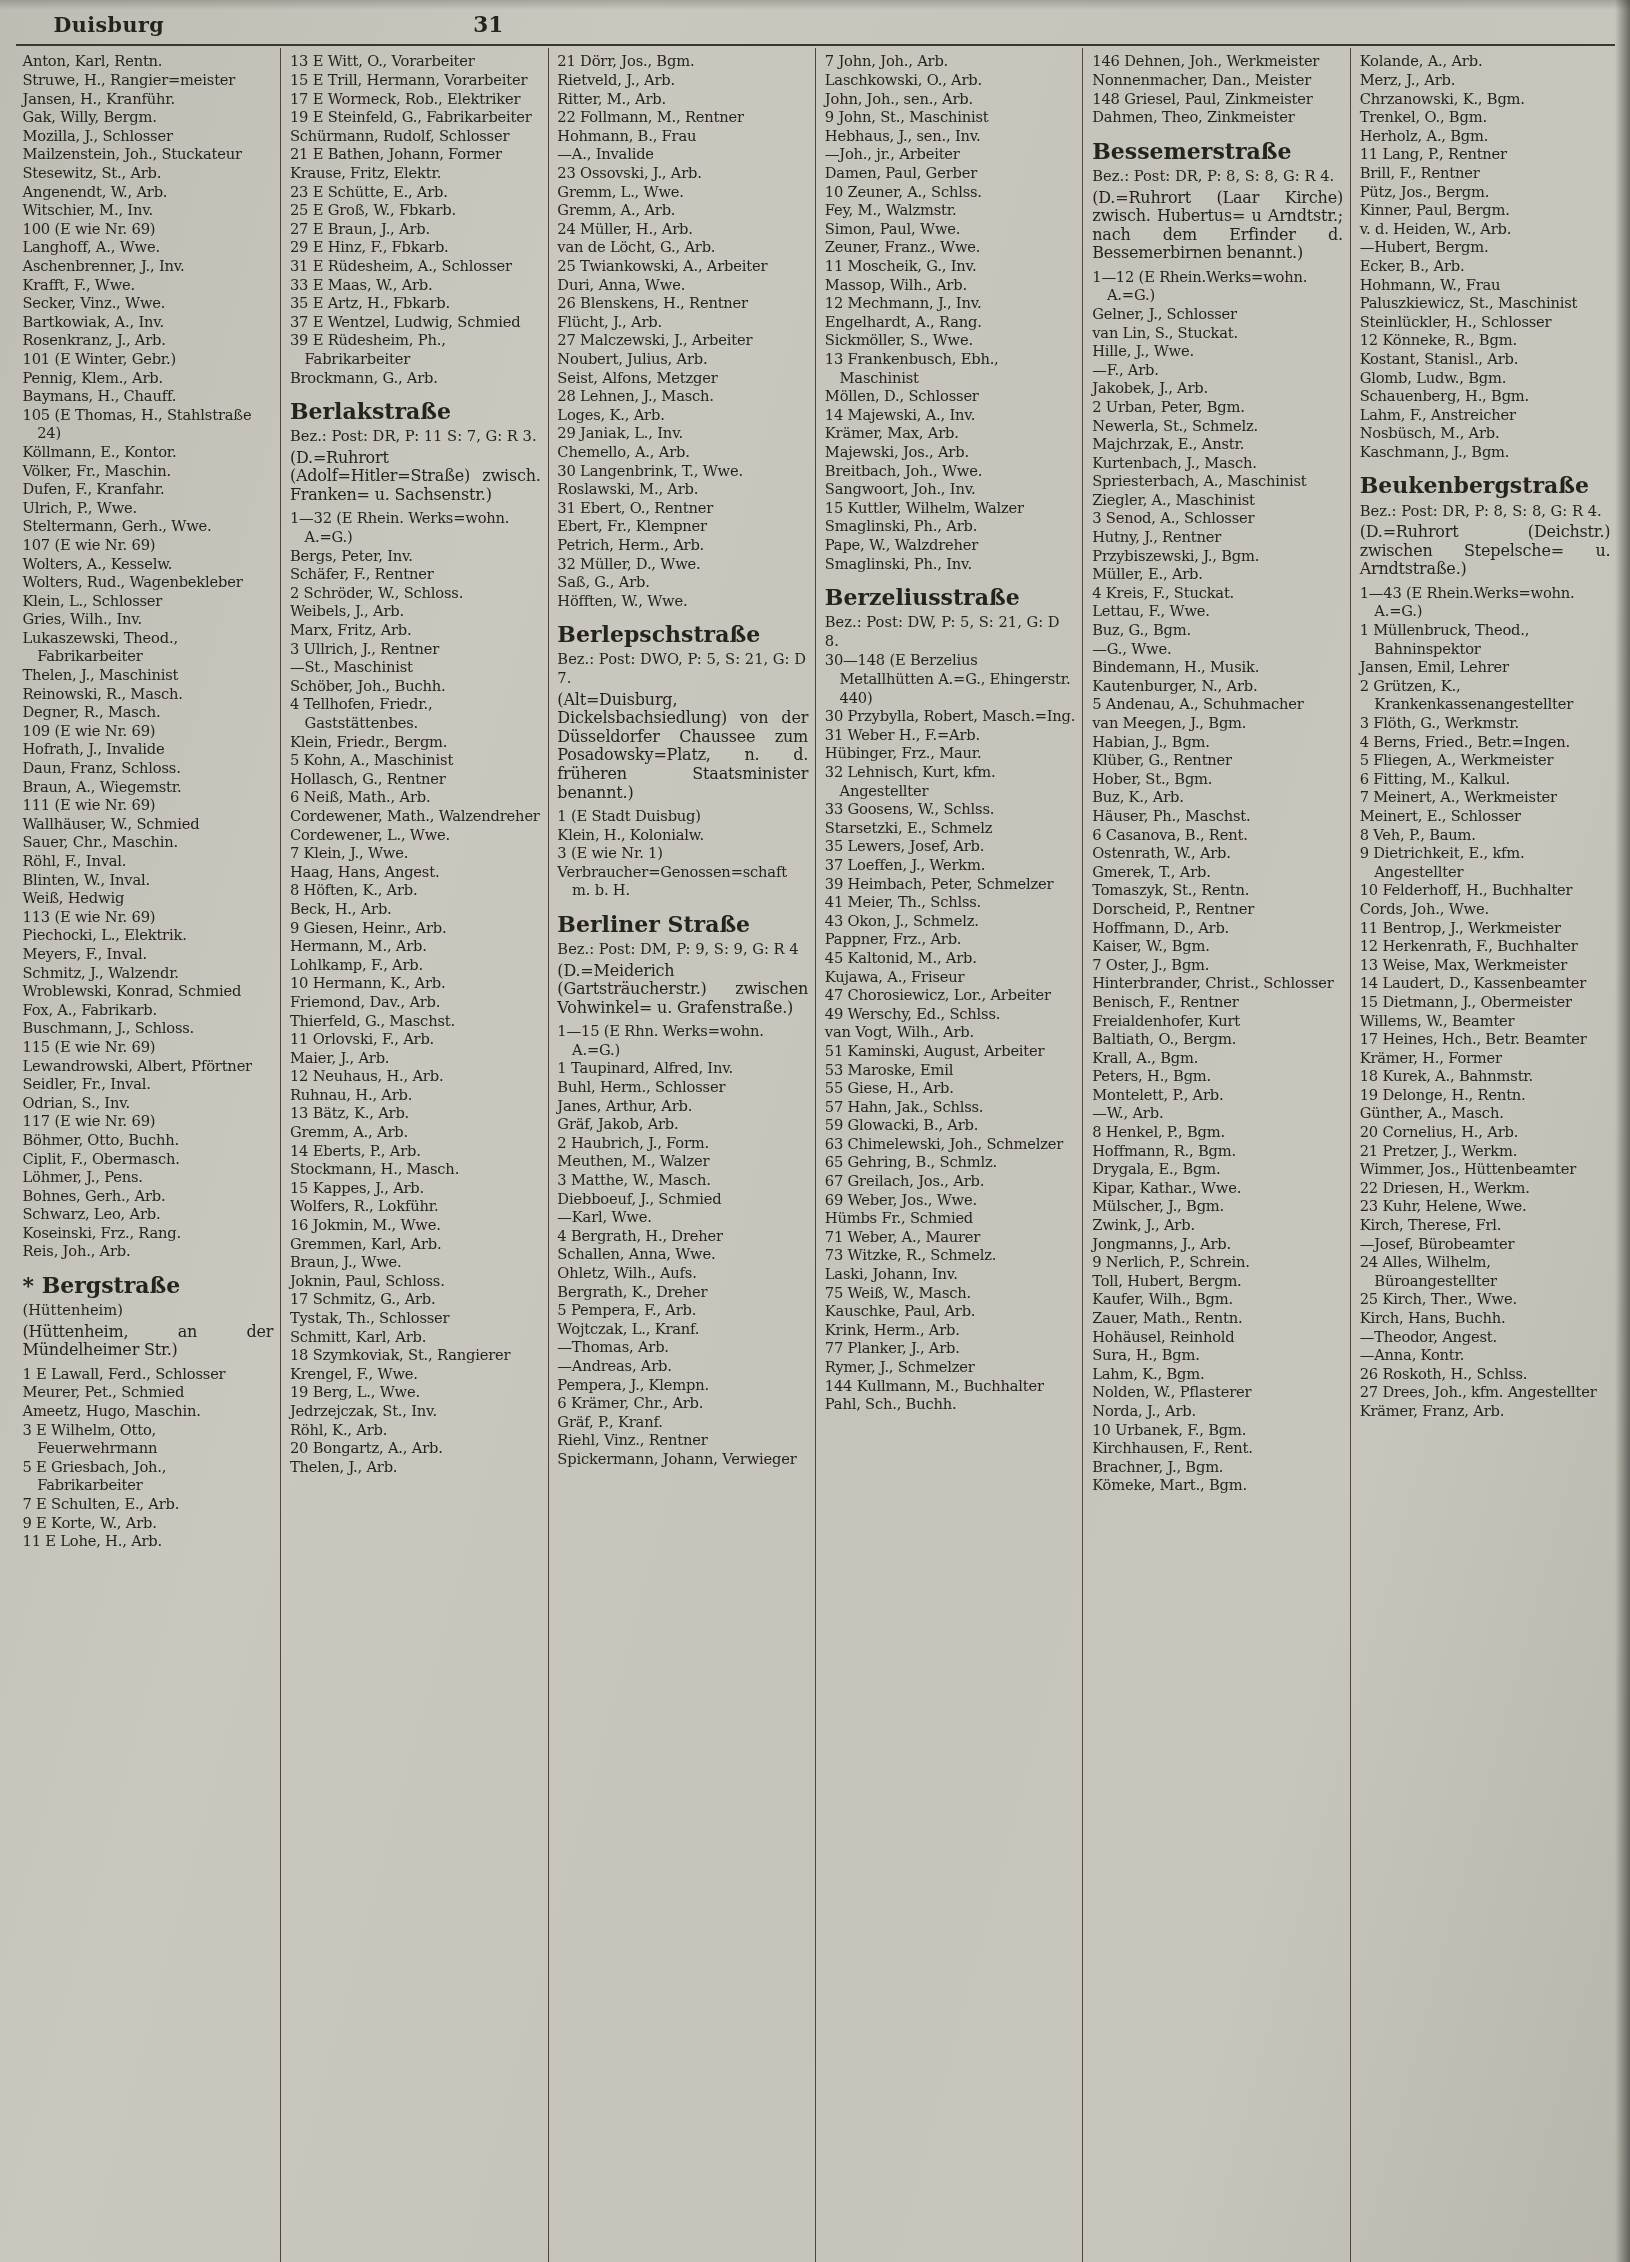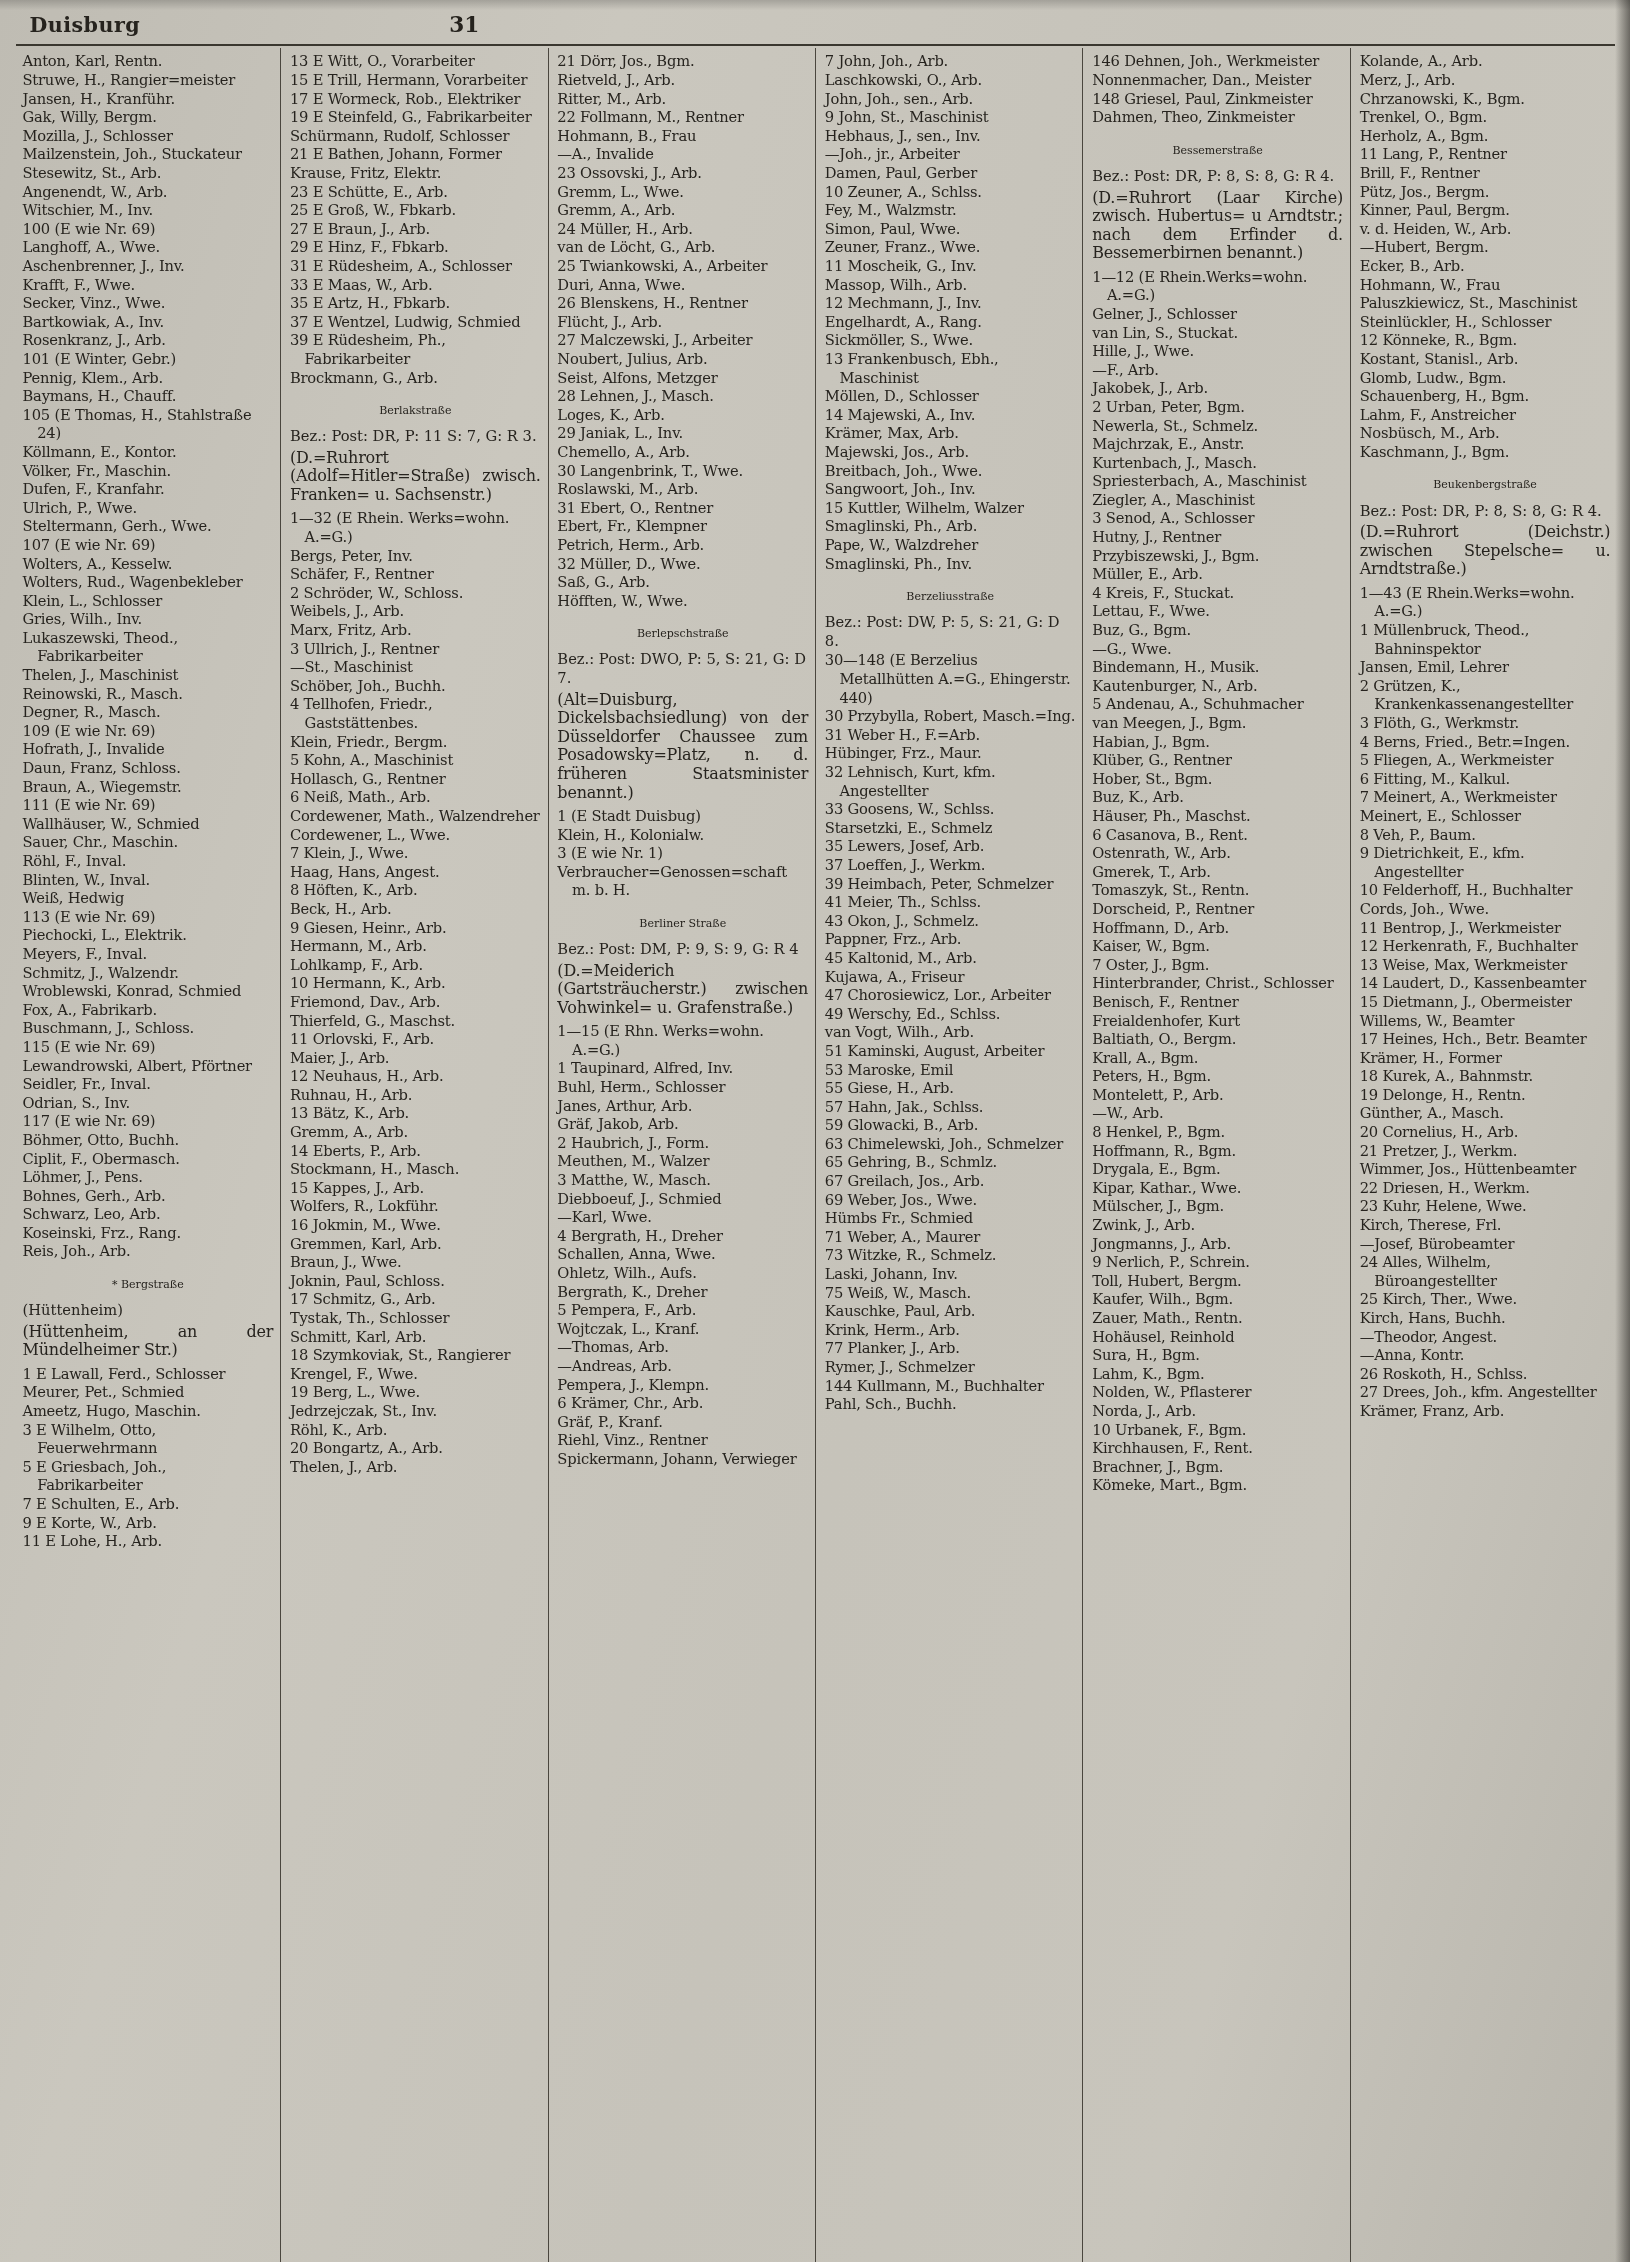--- a/index.html
+++ b/index.html
@@ -15,29 +15,29 @@
     background: linear-gradient(to right, rgba(0,0,0,0), rgba(18,16,13,0.55));
     pointer-events: none;
   }
   body::before {
     content: ""; position: absolute; top: 0; left: 0; width: 100%; height: 9.8px;
     background: linear-gradient(to bottom, rgba(0,0,0,0.18), rgba(0,0,0,0));
     pointer-events: none;
   }
   .page { width: 100%; height: 100%; padding: 7.8px 13.7px 0; display: flex; flex-direction: column; }
   .page-header { display: flex; align-items: baseline; padding: 3.9px 15.7px 6.9px; font-weight: bold; }
-  .city    { font-size: 20.6px; width: 225px; letter-spacing: 0.5px; }
+  .city    { font-size: 20.6px; width: 225px; letter-spacing: 0.5px; margin-left: 24px; }
   .title   { font-size: 22.5px; flex: 1; text-align: center; letter-spacing: 0.5px; }
   .pagenum { font-size: 21.6px; width: 225px; text-align: right; }
   .header-rule { border-top: 2.9px solid #3a372f; margin: 0 2px; }
   .columns { flex: 1; display: flex; overflow: hidden; margin-top: 2px; }
   .col { flex: 1 1 0; padding: 4.9px 6.9px 0 8.8px; border-left: 1.5px solid #4a463e; overflow: hidden; }
   .col:first-child { border-left: none; }
   .entry { font-size: 14.7px; line-height: 18.6px; padding-left: 14.7px; text-indent: -14.7px; letter-spacing: -0.2px; }
-  .street-header { text-align: center; font-weight: normal; font-size: 11px; line-height: 20.6px; margin: 13.7px 0 5.9px; }
+  .street-header { text-align: left; font-weight: bold; font-size: 22px; line-height: 20.6px; margin: 13.7px 0 5.9px; }
   .center-line { text-align: left; font-size: 14.7px; line-height: 18.6px; margin: 1px 0; }
   .note { font-size: 16px; line-height: 18.6px; text-align: justify; margin: 2.9px 0 4.9px; letter-spacing: -0.2px; }
 </style>
 </head>
 <body>
 
 <div class="page">
   <header class="page-header">
     <span class="city">Duisburg</span>
     <span class="pagenum">31</span>

